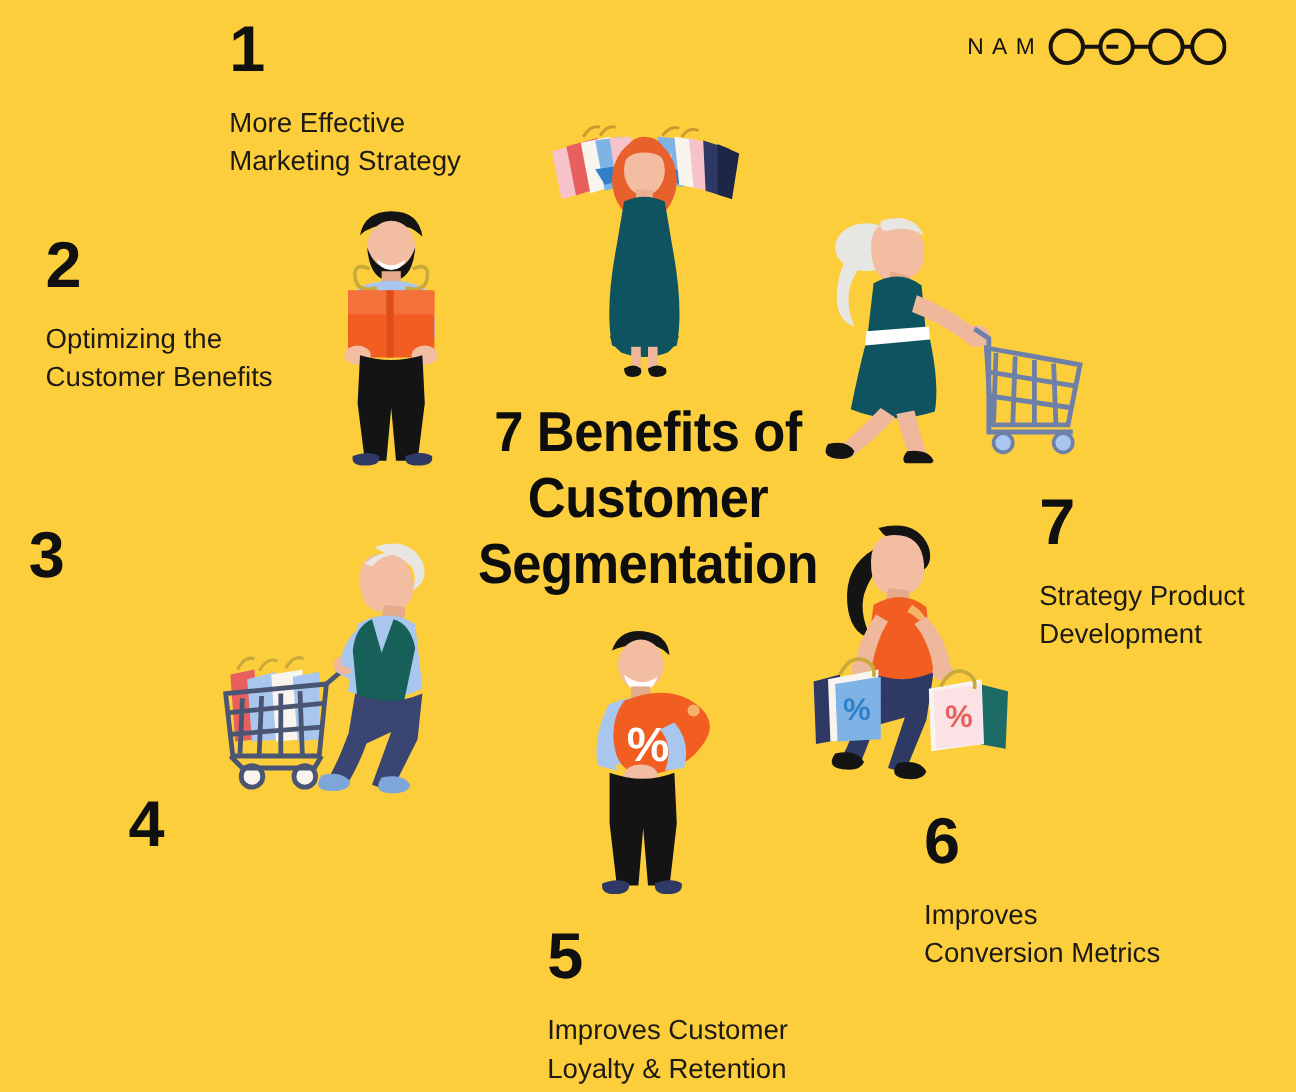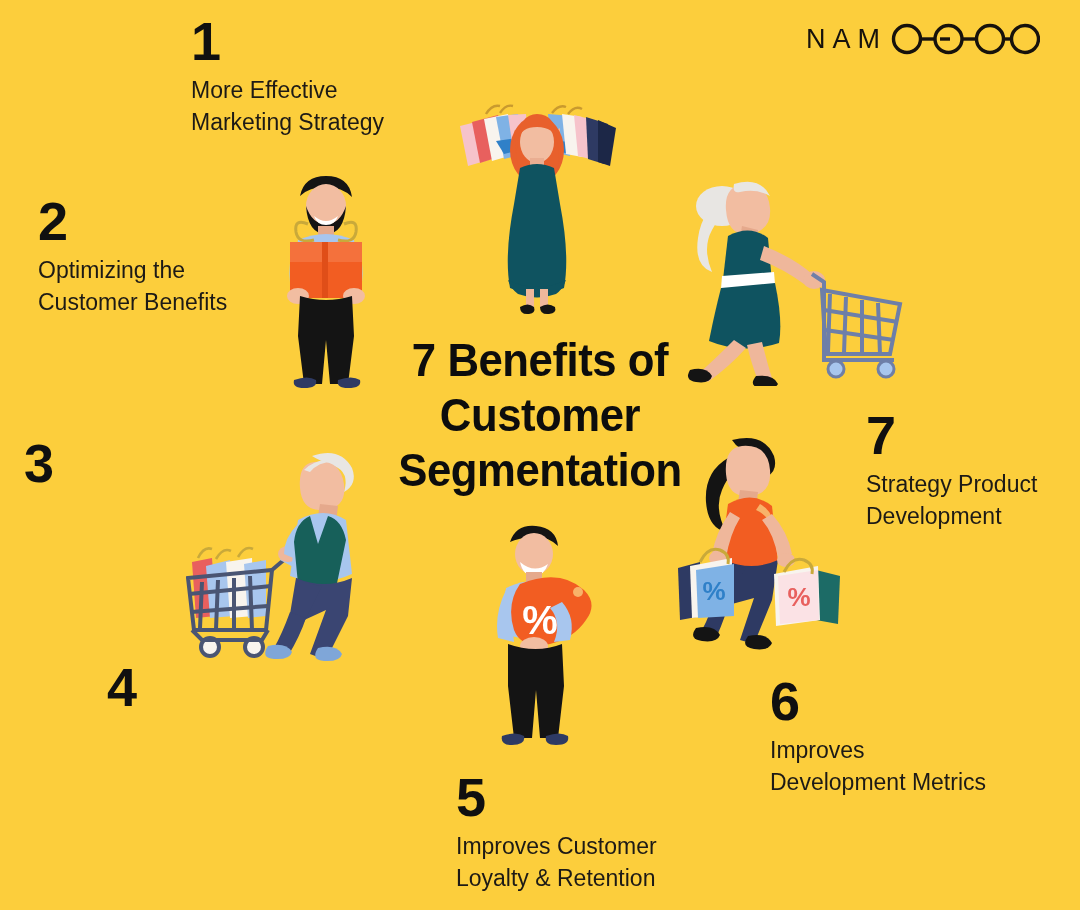--- a/index.html
+++ b/index.html
@@ -21,21 +21,21 @@
   .logo {
     position: absolute;
     left: 806px;
     top: 22px;
     display: flex;
     align-items: center;
     gap: 0px;
   }
   .logo-word {
     font-family: "Liberation Sans", sans-serif;
-    font-size: 27px;
+    font-size: 19px;
     font-weight: 400;
     letter-spacing: 7px;
     color: #17120c;
     line-height: 1;
   }
   .logo-marks {
     display: flex;
     align-items: center;
     margin-left: 3px;
   }
@@ -51,21 +51,21 @@
     color: #101010;
     letter-spacing: -1px;
   }
   .benefit .txt {
     font-family: "Liberation Sans", sans-serif;
     font-size: 23px;
     font-weight: 400;
     line-height: 1.38;
     color: #1d1a16;
     white-space: pre-line;
-    margin-top: 8px;
+    margin-top: 20px;
   }
 
   #b1 { left: 191px; top: 16px; }
   #b2 { left: 38px;  top: 196px; }
   #b3 { left: 24px;  top: 438px; }
   #b4 { left: 107px; top: 662px; }
   #b5 { left: 456px; top: 772px; }
   #b6 { left: 770px; top: 676px; }
   #b7 { left: 866px; top: 410px; }
 
@@ -147,21 +147,21 @@
 
   <div class="benefit" id="b5">
     <div class="num">5</div>
     <div class="txt">Improves Customer
 Loyalty &amp; Retention</div>
   </div>
 
   <div class="benefit" id="b6">
     <div class="num">6</div>
     <div class="txt">Improves
-Development Metrics</div>
+Conversion Metrics</div>
   </div>
 
   <div class="benefit" id="b7">
     <div class="num">7</div>
     <div class="txt">Strategy Product
 Development</div>
   </div>
 
   <div class="illus" id="fig-bags">
     <svg width="170" height="235" viewBox="0 0 170 235">

